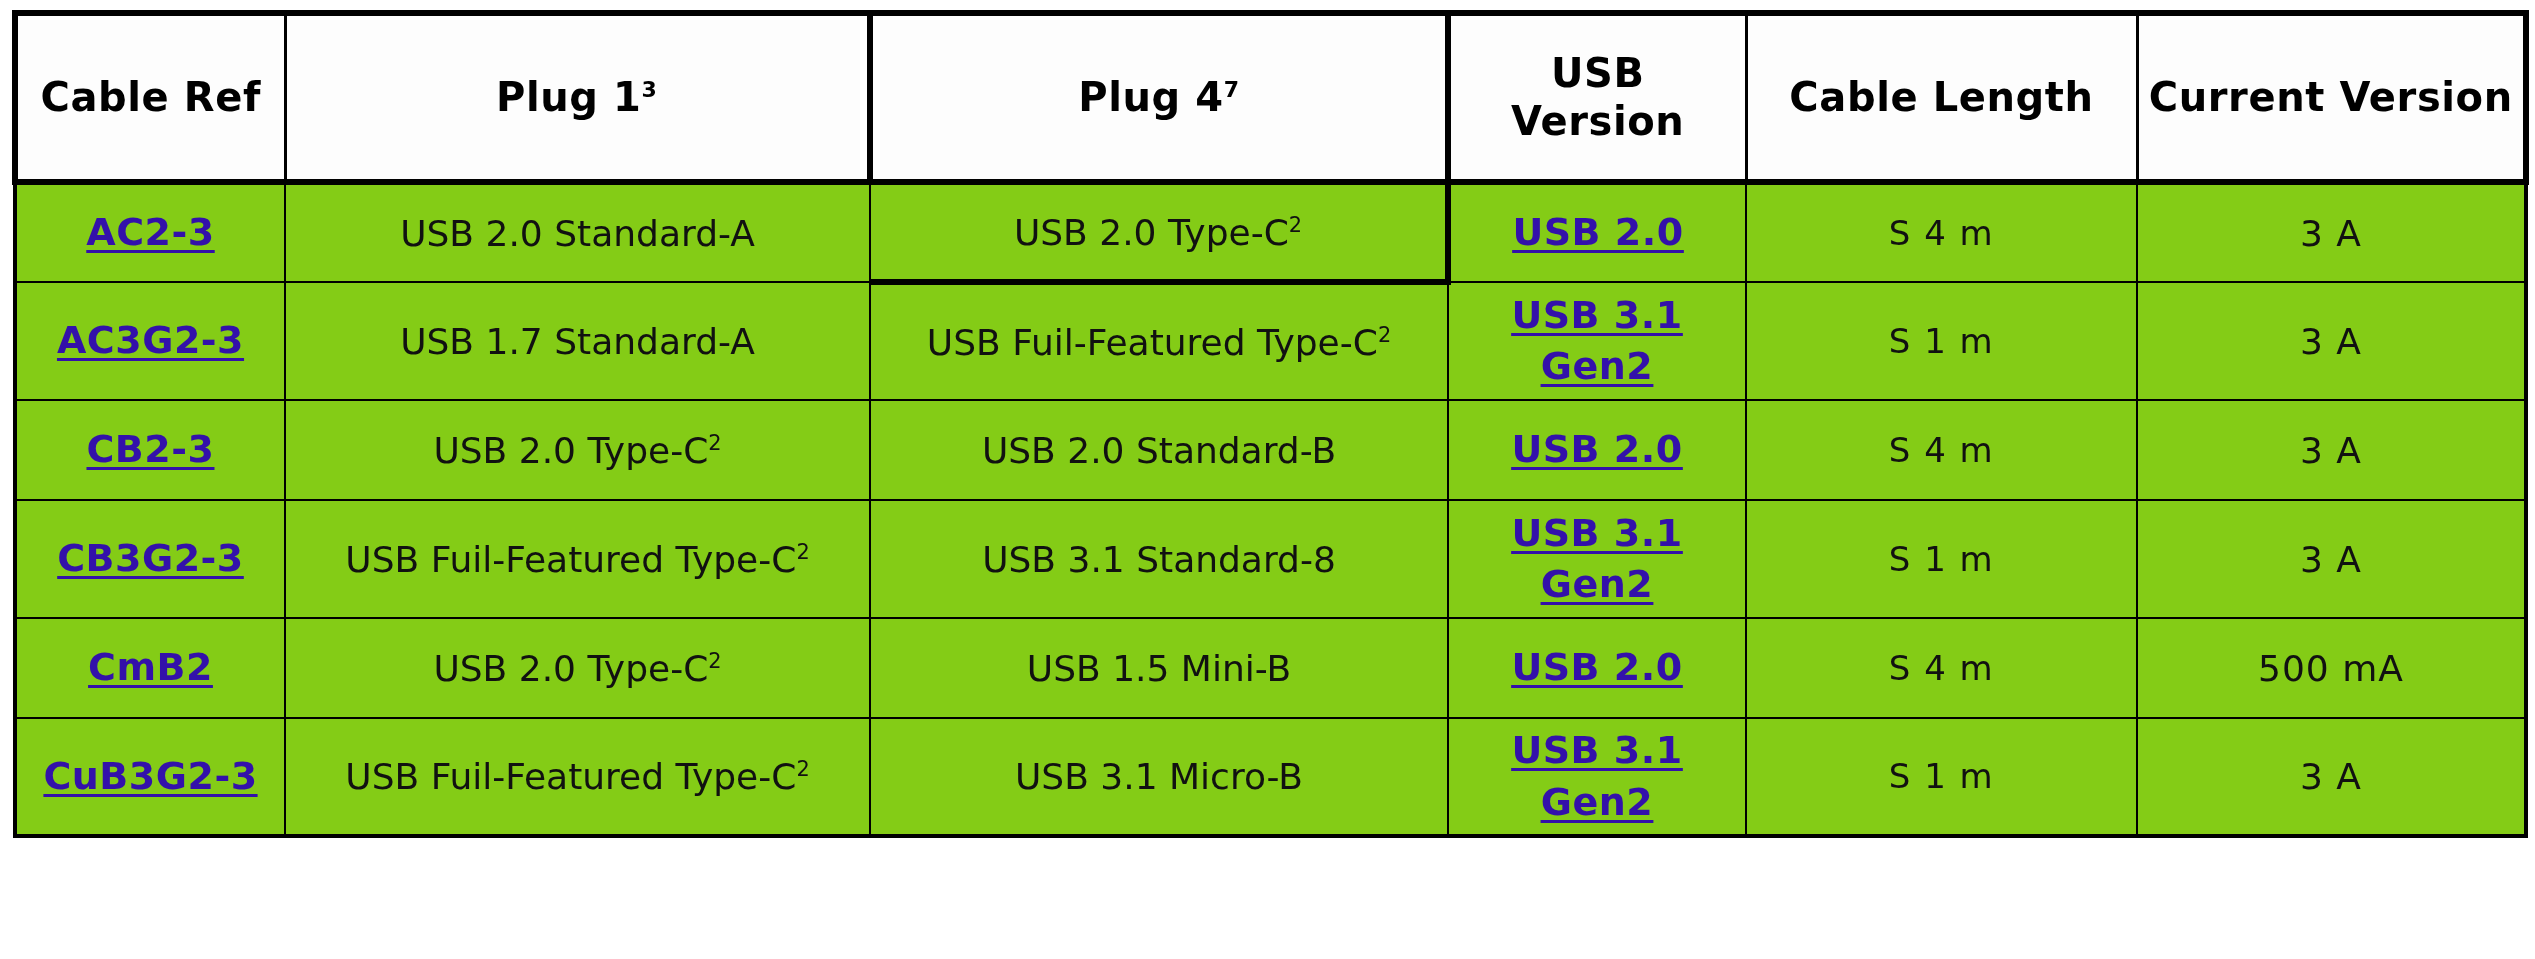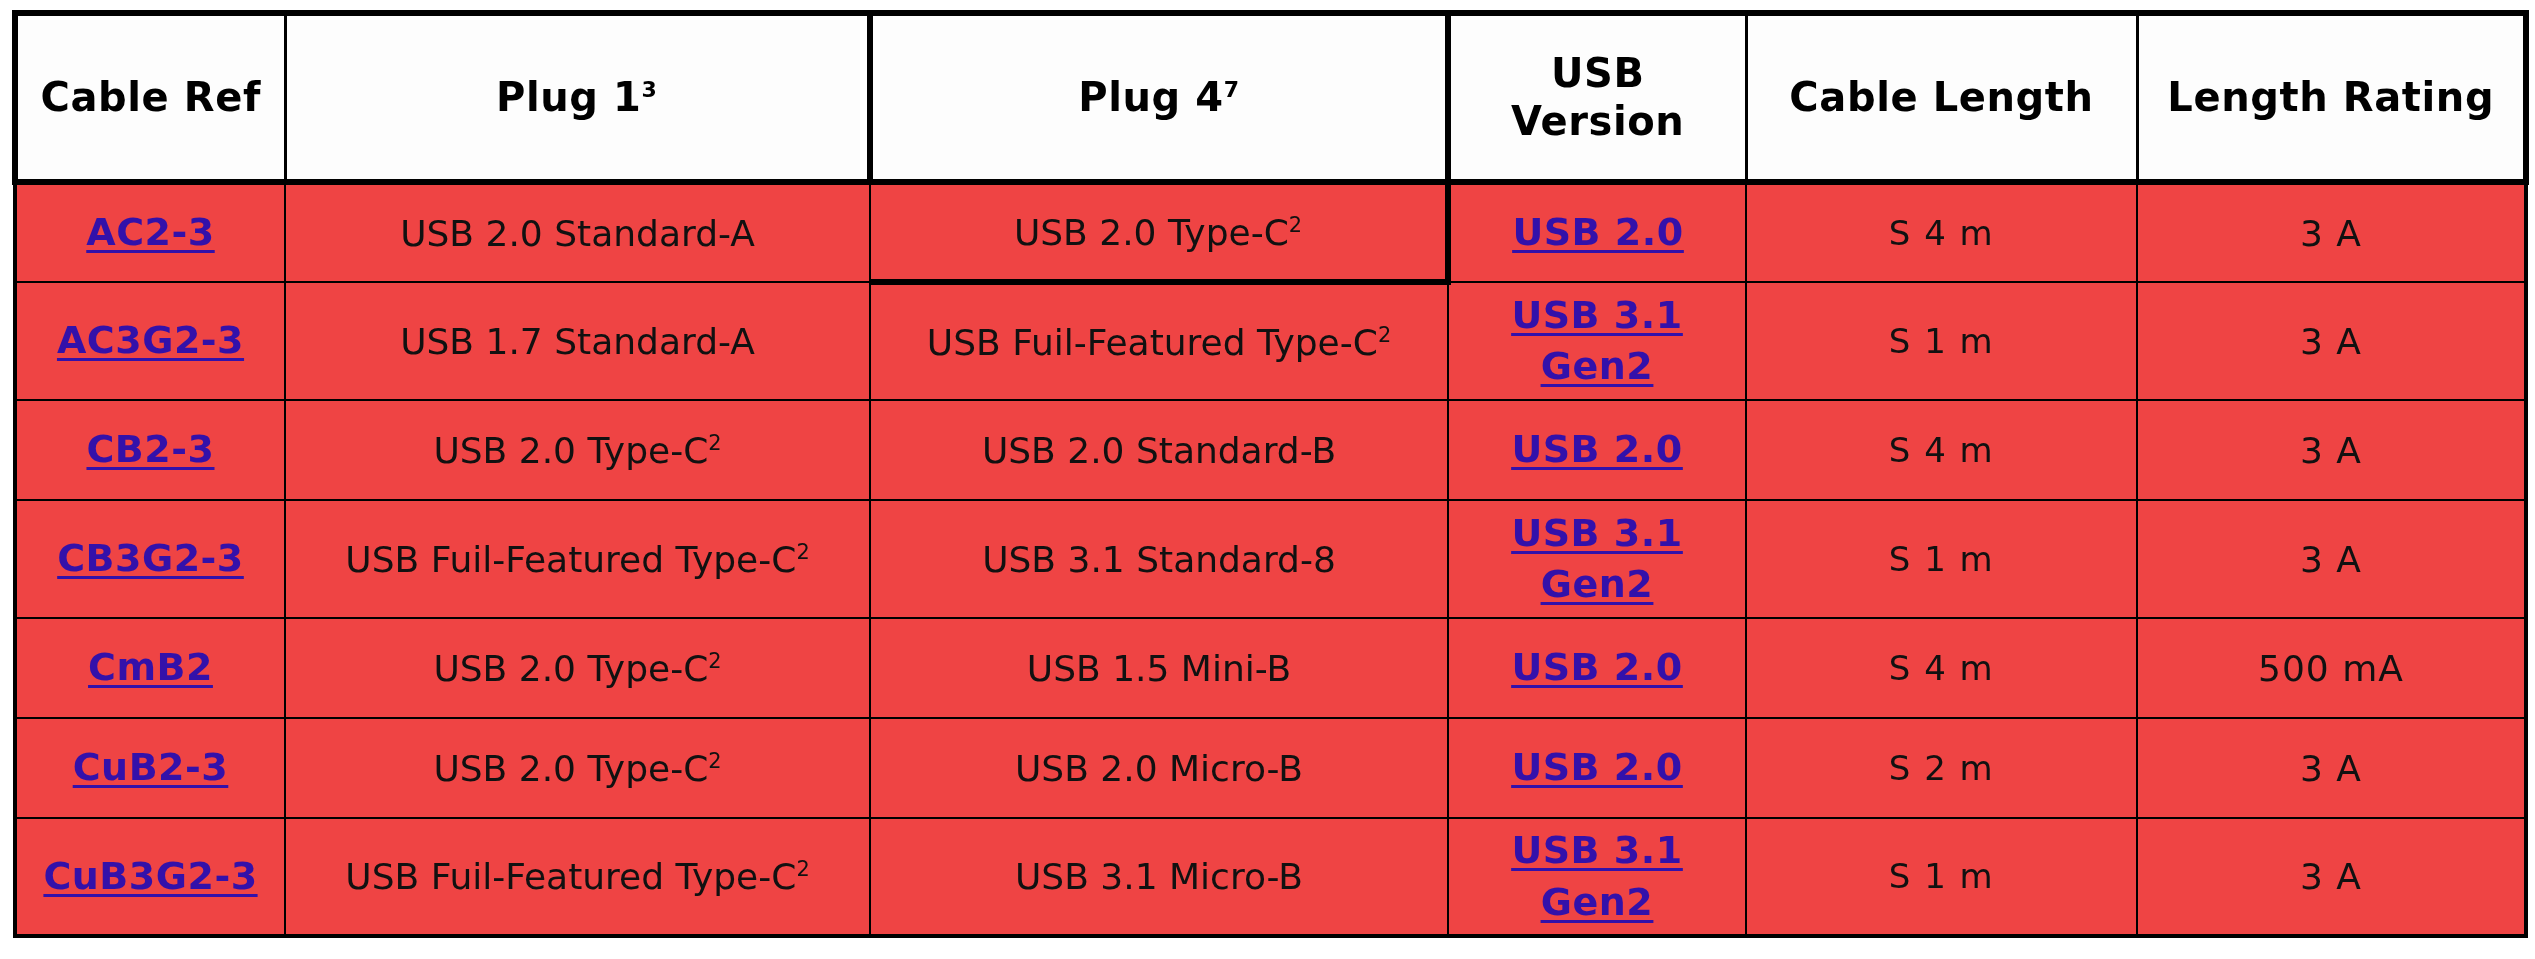--- a/index.html
+++ b/index.html
@@ -64,21 +64,21 @@
     line-height: 0;
   }
 
   
   thead th.th-plug2 { border-left-width: 6px; border-right-width: 6px; }
   thead th.th-plug1 { border-right-width: 3px; }
 
   
   tbody td {
     border: 2px solid #000000;
-    background: #ef4444;
+    background: #84cc16;
     text-align: center;
     vertical-align: middle;
     font-family: "DejaVu Sans", sans-serif;
     font-size: 36px;
     color: #111111;
     padding: 6px 8px;
     line-height: 1.25;
   }
   tbody tr { height: 100px; }
   tbody tr.row-tall { height: 118px; }
@@ -154,21 +154,21 @@
           <span class="th-inner"><span>Plug 4</span><sup>7</sup></span>
         </th>
         <th>
           <span class="th-inner">USB</span>
           <span class="th-inner">Version</span>
         </th>
         <th>
           <span class="th-inner">Cable Length</span>
         </th>
         <th class="th-outer-right">
-          <span class="th-inner">Length Rating</span>
+          <span class="th-inner">Current Version</span>
         </th>
       </tr>
     </thead>
 
     <tbody>
 
       <tr class="first-row">
         <td class="td-outer-left td-ref">
           <span class="doc-link">AC2-3</span>
         </td>
@@ -266,40 +266,20 @@
           <span class="doc-link two-line"><span class="ln">USB 2.0</span></span>
         </td>
         <td class="td-length">
           <span>S 4 m</span>
         </td>
         <td class="td-outer-right td-current">
           <span>500 mA</span>
         </td>
       </tr>
 
-      <tr>
-        <td class="td-outer-left td-ref">
-          <span class="doc-link">CuB2-3</span>
-        </td>
-        <td class="td-plug1">
-          <span>USB 2.0 Type-C</span><sup>2</sup>
-        </td>
-        <td class="td-plug2">
-          <span>USB 2.0 Micro-B</span>
-        </td>
-        <td>
-          <span class="doc-link two-line"><span class="ln">USB 2.0</span></span>
-        </td>
-        <td class="td-length">
-          <span>S 2 m</span>
-        </td>
-        <td class="td-outer-right td-current">
-          <span>3 A</span>
-        </td>
-      </tr>
 
       <tr class="row-tall">
         <td class="td-outer-left td-ref">
           <span class="doc-link">CuB3G2-3</span>
         </td>
         <td class="td-plug1">
           <span>USB Fuil-Featured Type-C</span><sup>2</sup>
         </td>
         <td class="td-plug2">
           <span>USB 3.1 Micro-B</span>

